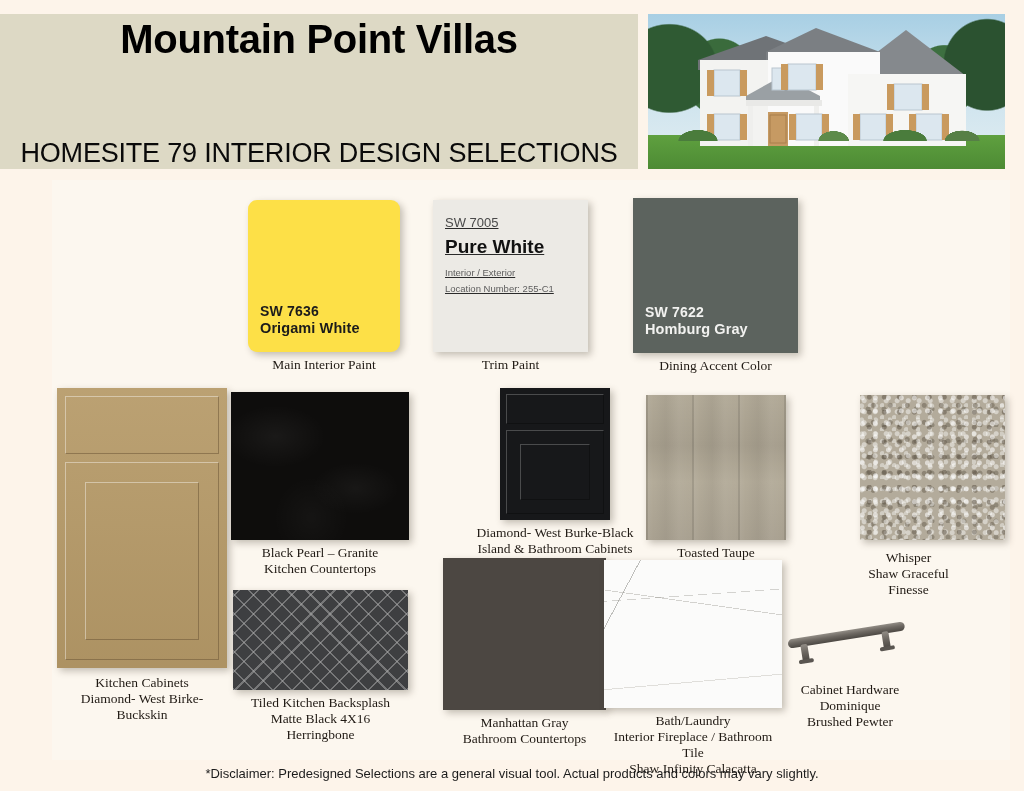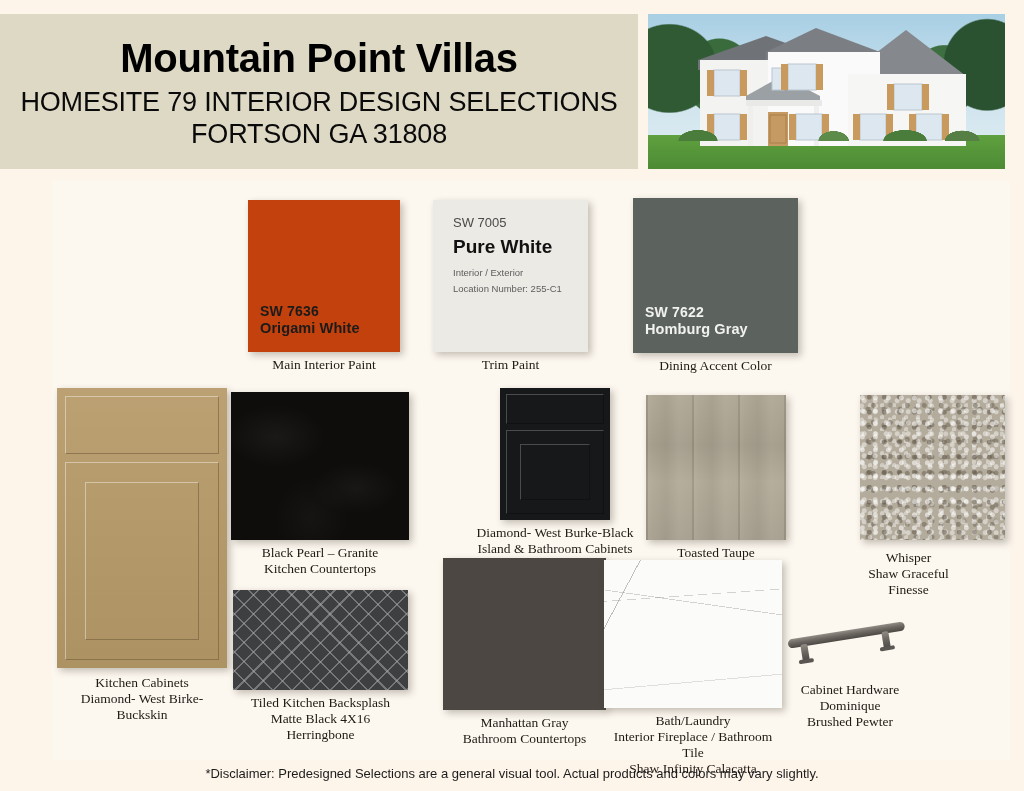--- a/index.html
+++ b/index.html
@@ -23,21 +23,21 @@
     display: flex;
     align-items: stretch;
   }
 
   .header-text {
     width: 638px;
     background: #ddd9c5;
     display: flex;
     flex-direction: column;
     align-items: center;
-    justify-content: center;
+    justify-content: space-between;
     padding-top: 4px;
   }
 
   .proj-title {
     font-family: "Liberation Sans", sans-serif;
     font-weight: bold;
     font-size: 40px;
     color: #000;
     letter-spacing: -0.3px;
     line-height: 1.05;
@@ -103,31 +103,32 @@
     line-height: 1.22;
   }
   .chip-code { font-size: 14px; font-weight: bold; letter-spacing: .2px; }
   .chip-name { font-size: 14.5px; font-weight: bold; letter-spacing: .1px; }
 
   .chip-dark .chip-code, .chip-dark .chip-name { color: #f2f2f0; }
   .chip-light .chip-code, .chip-light .chip-name { color: #1b1b1b; }
 
   .trim-info {
     position: absolute;
-    left: 20px; top: 14px;
+    left: 12px; top: 14px;
     font-family: "Liberation Sans", sans-serif;
     color: #2a2a2a;
     line-height: 1.42;
+    text-decoration: underline;
   }
   .trim-code { font-size: 13px; color: #4a4a4a; }
   .trim-name { font-size: 19px; font-weight: bold; color: #111; margin-top: 2px; }
   .trim-meta { font-size: 9.5px; color: #5d5d5d; margin-top: 5px; }
 
   
-  .tex-origami { background: #c2410c; }
+  .tex-origami { background: #fde047; border-radius: 9px; }
   .tex-purewhite { background: #eceae5; }
   .tex-homburg { background: #5c635e; padding-left: 36px; }
 
   .tex-granite {
     background:
       radial-gradient(ellipse 40% 30% at 25% 30%, rgba(255,255,255,.05), transparent 70%),
       radial-gradient(ellipse 35% 25% at 70% 65%, rgba(255,255,255,.045), transparent 70%),
       radial-gradient(ellipse 30% 40% at 45% 85%, rgba(255,255,255,.03), transparent 70%),
       #0e0d0c;
   }
@@ -245,21 +246,20 @@
   }
 </style>
 </head>
 <body>
 
 <div class="header">
 
   <div class="header-text">
     <div class="proj-title">Mountain Point Villas</div>
     <div class="proj-sub">HOMESITE 79 INTERIOR DESIGN SELECTIONS</div>
-    <div class="proj-sub">FORTSON GA 31808</div>
   </div>
 
   <div class="header-photo">
     <div class="sky"></div>
     <div class="treeline"></div>
     <div class="lawn"></div>
 
     <svg viewBox="0 0 357 155" width="357" height="155" style="position:absolute;left:0;top:0;">
 
       <polygon points="50,46 118,22 186,46 186,56 50,56" fill="#6f7377"></polygon>

